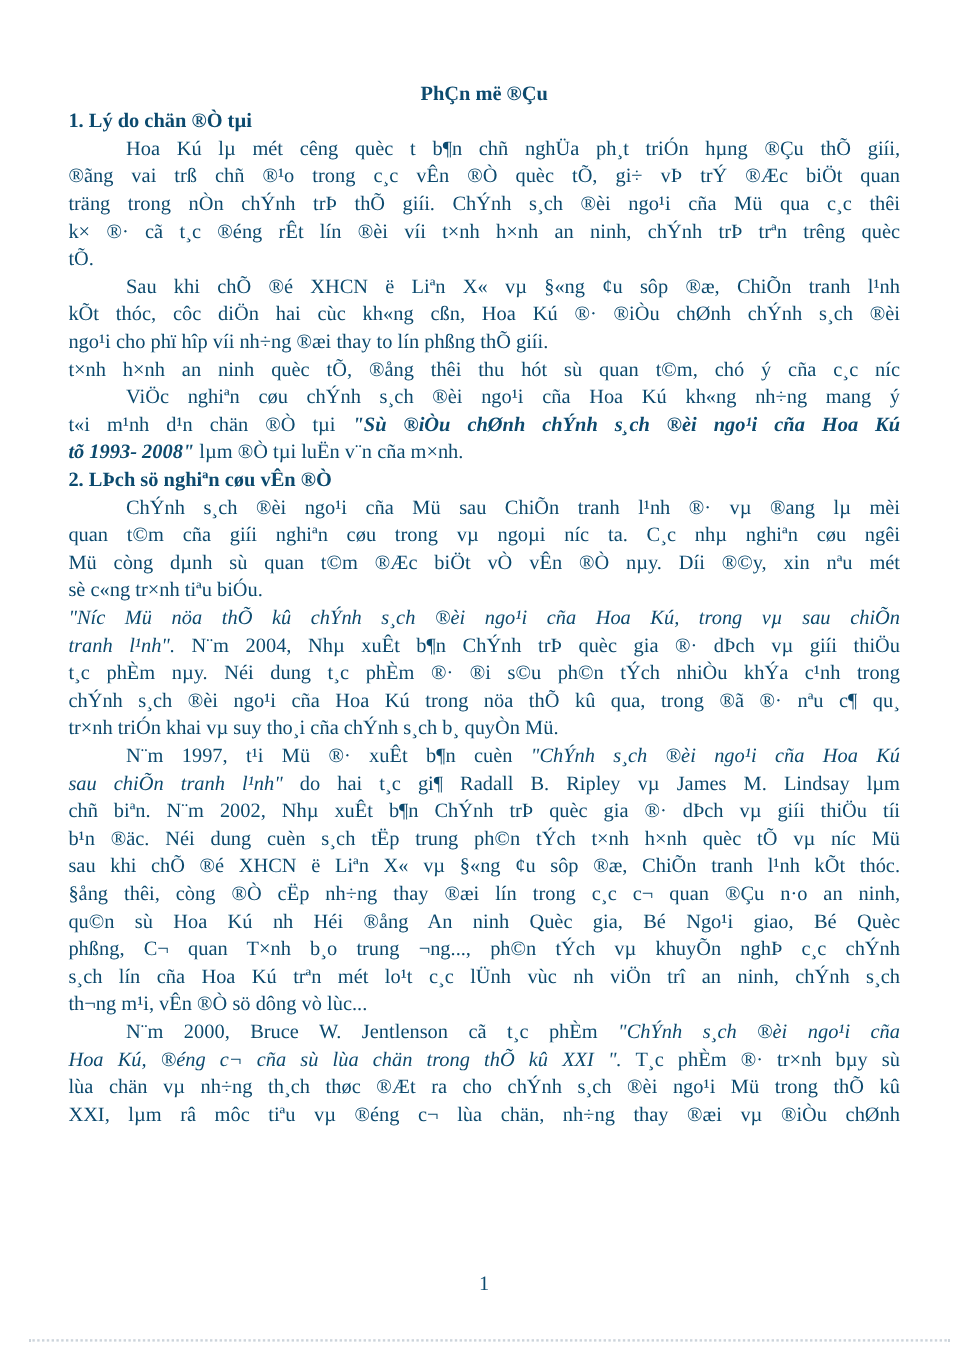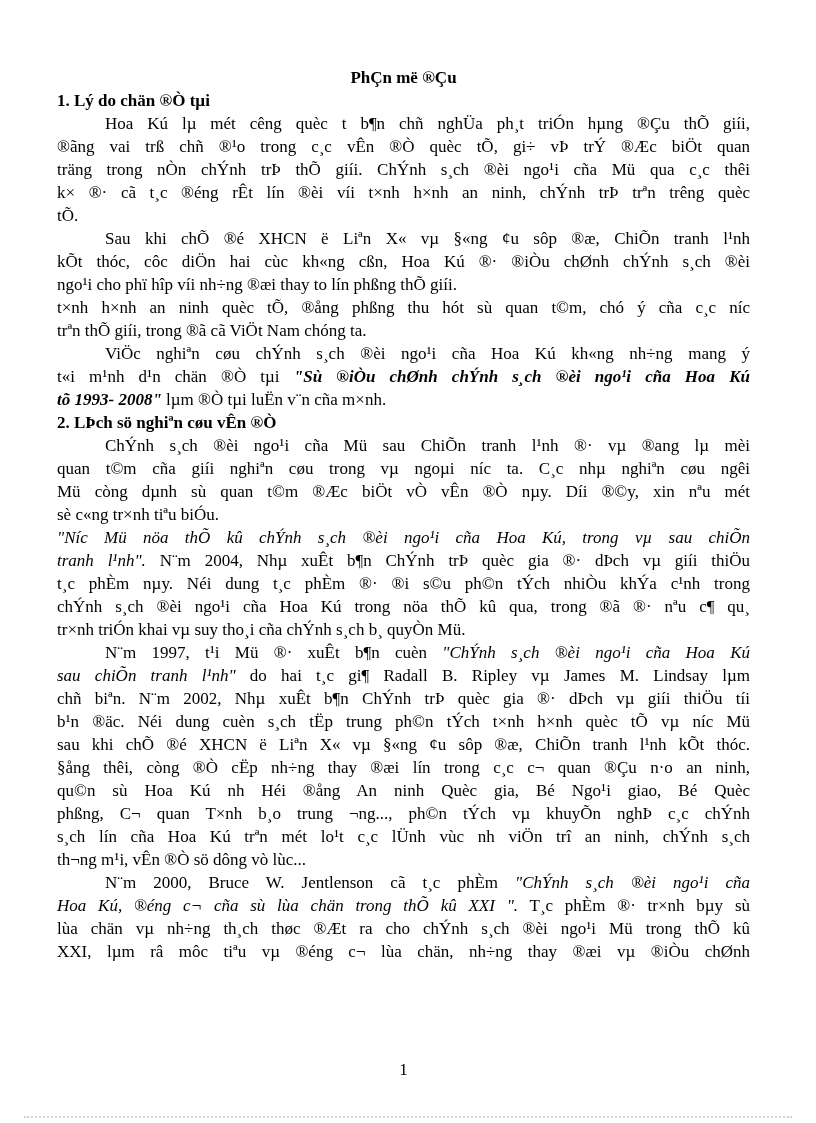--- a/index.html
+++ b/index.html
@@ -13,21 +13,21 @@
     overflow: hidden;
     position: relative;
   }
   .page {
     position: absolute;
     left: 0; top: 0;
     width: 816px;
     height: 1123px;
     background: #ffffff;
     font-family: "Liberation Serif", serif;
-    color: #000000;
+    color: #0c4a6e;
   }
   .content {
     position: absolute;
     left: 57px;
     top: 66px;
     width: 693px;
   }
   .line {
     font-size: 17px;
     line-height: 23px;
@@ -90,22 +90,21 @@
         <div class="line"><span class="run r">träng trong nÒn chÝnh trÞ thÕ giíi. ChÝnh s¸ch ®èi ngo¹i cña Mü qua c¸c thêi</span></div>
         <div class="line"><span class="run r">k× ®· cã t¸c ®éng rÊt lín ®èi víi t×nh h×nh an ninh, chÝnh trÞ trªn trêng quèc</span></div>
         <div class="line end"><span class="run r">tÕ.</span></div>
       </div>
       <div class="block paragraph">
         <div class="line first"><span class="run r">Sau khi chÕ ®é XHCN ë Liªn X« vµ §«ng ¢u sôp ®æ, ChiÕn tranh l¹nh</span></div>
         <div class="line"><span class="run r">kÕt thóc, côc diÖn hai cùc kh«ng cßn, Hoa Kú ®· ®iÒu chØnh chÝnh s¸ch ®èi</span></div>
         <div class="line end"><span class="run r">ngo¹i cho phï hîp víi nh÷ng ®æi thay to lín phßng thÕ giíi.</span></div>
       </div>
       <div class="block paragraph">
-        <div class="line"><span class="run r">t×nh h×nh an ninh quèc tÕ, ®ång phßng thu hót sù quan t©m, chó ý cña c¸c níc</span></div>
-        <div class="line end"><span class="run r">trªn thÕ giíi, trong ®ã cã ViÖt Nam chóng ta.</span></div>
+        <div class="line"><span class="run r">t×nh h×nh an ninh quèc tÕ, ®ång thêi thu hót sù quan t©m, chó ý cña c¸c níc</span></div>
       </div>
       <div class="block paragraph">
         <div class="line first"><span class="run r">ViÖc nghiªn cøu chÝnh s¸ch ®èi ngo¹i cña Hoa Kú kh«ng nh÷ng mang ý</span></div>
         <div class="line"><span class="run r">t«i m¹nh d¹n chän ®Ò tµi </span><span class="run bi">"Sù ®iÒu chØnh chÝnh s¸ch ®èi ngo¹i cña Hoa Kú</span></div>
         <div class="line end"><span class="run bi">tõ 1993- 2008"</span><span class="run r"> lµm ®Ò tµi luËn v¨n cña m×nh.</span></div>
       </div>
       <div class="block heading">
         <div class="line heading-line"><span class="run b">2. LÞch sö nghiªn cøu vÊn ®Ò</span></div>
       </div>
       <div class="block paragraph">

